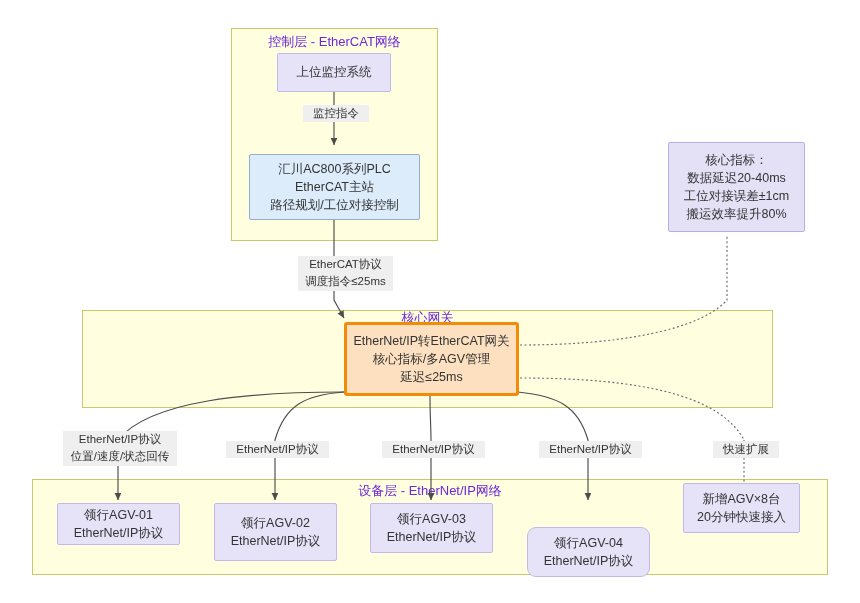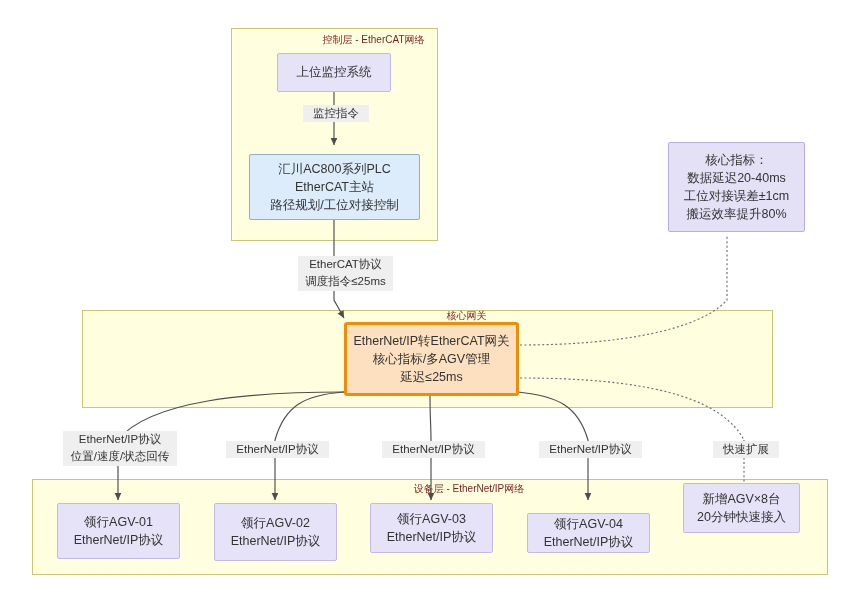--- a/index.html
+++ b/index.html
@@ -3,22 +3,22 @@
 <meta charset="utf-8">
 <style>
   html,body{margin:0;padding:0;background:#ffffff;}
   body{width:860px;height:603px;overflow:hidden;
        font-family:"Liberation Sans","DejaVu Sans",sans-serif;}
   #stage{position:relative;width:860px;height:603px;}
   svg#wires{position:absolute;left:0;top:0;width:860px;height:603px;}
 
   .container{position:absolute;box-sizing:border-box;
              background:#FFFFE0;border:1px solid #C8C86E;}
-  .container-title{position:absolute;font-size:10px;color:#7f1d1d;
-                   white-space:nowrap;text-align:center;padding-left:39px;}
+  .container-title{position:absolute;font-size:13px;color:#6d28d9;
+                   white-space:nowrap;text-align:center;}
 
   .node{position:absolute;box-sizing:border-box;display:flex;
         flex-direction:column;align-items:center;justify-content:center;
         font-size:12.5px;color:#333333;line-height:1.45;text-align:center;
         border-radius:2px;}
   .node .ln{white-space:nowrap;}
 
   .n-blue{background:#DCECFB;border:1px solid #8FAFCB;}
   .n-lav{background:#E6E2F8;border:1px solid #C3B8EB;}
   .n-lav2{background:#E4E1F7;border:1px solid #B9ACE8;}
@@ -93,36 +93,36 @@
     <span class="ln">延迟≤25ms</span>
   </div>
 
   <div class="node n-lav2" style="left:668px;top:142px;width:137px;height:90px;">
     <span class="ln">核心指标：</span>
     <span class="ln">数据延迟20-40ms</span>
     <span class="ln">工位对接误差±1cm</span>
     <span class="ln">搬运效率提升80%</span>
   </div>
 
-  <div class="node n-lav" style="left:57px;top:503px;width:123px;height:56px;">
+  <div class="node n-lav" style="left:57px;top:503px;width:123px;height:42px;">
     <span class="ln">领行AGV-01</span>
     <span class="ln">EtherNet/IP协议</span>
   </div>
 
   <div class="node n-lav" style="left:214px;top:503px;width:123px;height:58px;">
     <span class="ln">领行AGV-02</span>
     <span class="ln">EtherNet/IP协议</span>
   </div>
 
   <div class="node n-lav" style="left:370px;top:503px;width:123px;height:50px;">
     <span class="ln">领行AGV-03</span>
     <span class="ln">EtherNet/IP协议</span>
   </div>
 
-  <div class="node n-lav" style="left:527px;top:513px;width:123px;height:40px;">
+  <div class="node n-lav" style="left:527px;top:527px;width:123px;height:50px;border-radius:9px;">
     <span class="ln">领行AGV-04</span>
     <span class="ln">EtherNet/IP协议</span>
   </div>
 
   <div class="node n-lav" style="left:683px;top:483px;width:117px;height:50px;">
     <span class="ln">新增AGV×8台</span>
     <span class="ln">20分钟快速接入</span>
   </div>
 
   <div class="edge-label" style="left:303px;top:105px;width:62px;">

